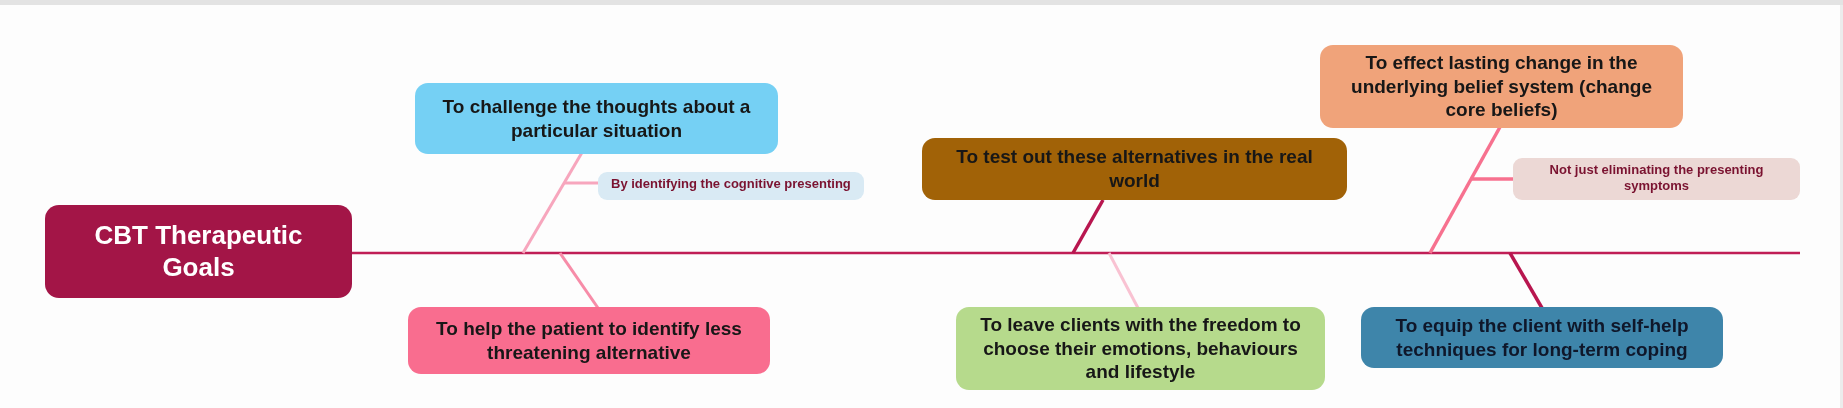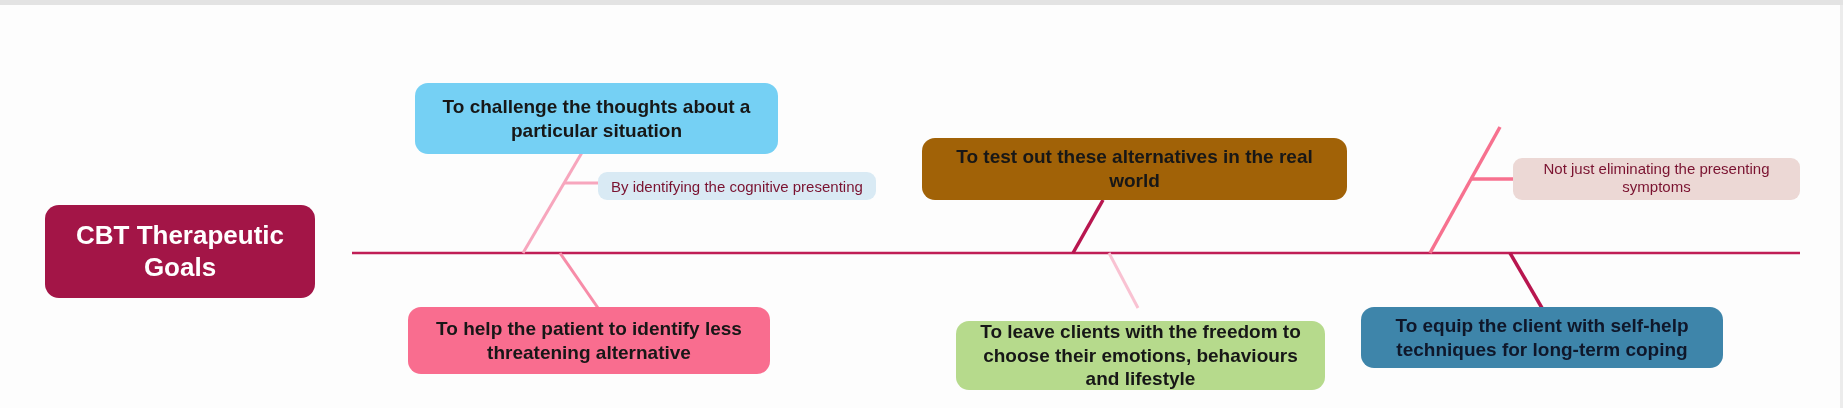--- a/index.html
+++ b/index.html
@@ -24,40 +24,40 @@
     box-sizing:border-box;
     display:flex;align-items:center;justify-content:center;
     text-align:center;
     font-weight:bold;
     border-radius:13px;
     line-height:1.25;
     padding:6px 14px;
     color:#171717;
   }
   .node-root{
-    left:45px;top:205px;width:270px;height:93px;
+    left:45px;top:205px;width:307px;height:93px;
     background:#a31547;color:#ffffff;
     font-size:26px;line-height:1.22;
     border-radius:14px;
   }
   .node-challenge{left:405px;top:83px;width:363px;height:71px;background:#75d0f4;font-size:19px;margin-left:10px;}
   .node-help{left:408px;top:307px;width:362px;height:67px;background:#f96d8f;font-size:19px;}
   .node-test{left:922px;top:138px;width:425px;height:62px;background:#a16207;font-size:19px;}
-  .node-leave{left:956px;top:307px;width:369px;height:69px;background:#b6da8c;font-size:19px;margin-top:14px;}
+  .node-leave{left:956px;top:307px;width:369px;height:83px;background:#b6da8c;font-size:19px;}
   .node-effect{left:1320px;top:45px;width:363px;height:83px;background:#f0a37a;font-size:19px;}
   .node-equip{left:1361px;top:307px;width:362px;height:61px;background:#3e85aa;color:#0f172a;font-size:19px;}
   .subnode{
     position:absolute;
     box-sizing:border-box;
-    display:flex;align-items:flex-end;justify-content:center;
+    display:flex;align-items:flex-start;justify-content:center;
     text-align:center;
-    font-weight:normal;
+    font-weight:bold;
     border-radius:9px;
     color:#7a1230;
-    font-size:15px;
+    font-size:13px;
     line-height:1.2;
   }
   .subnode-identify{
     left:598px;top:172px;height:28px;
     padding:4px 13px;white-space:nowrap;
     background:#d9eaf4;
   }
   .subnode-symptoms{
     left:1513px;top:158px;width:287px;height:42px;
     padding:4px 12px;
@@ -110,20 +110,23 @@
   </div>
 
   <div class="node node-test">
     <span>To test out these alternatives in the real world</span>
   </div>
 
   <div class="node node-leave">
     <span>To leave clients with the freedom to choose their emotions, behaviours and lifestyle</span>
   </div>
 
+  <div class="node node-effect">
+    <span>To effect lasting change in the underlying belief system (change core beliefs)</span>
+  </div>
 
   <div class="subnode subnode-symptoms">
     <span>Not just eliminating the presenting symptoms</span>
   </div>
 
   <div class="node node-equip">
     <span>To equip the client with self-help techniques for long-term coping</span>
   </div>
 
 </div>

